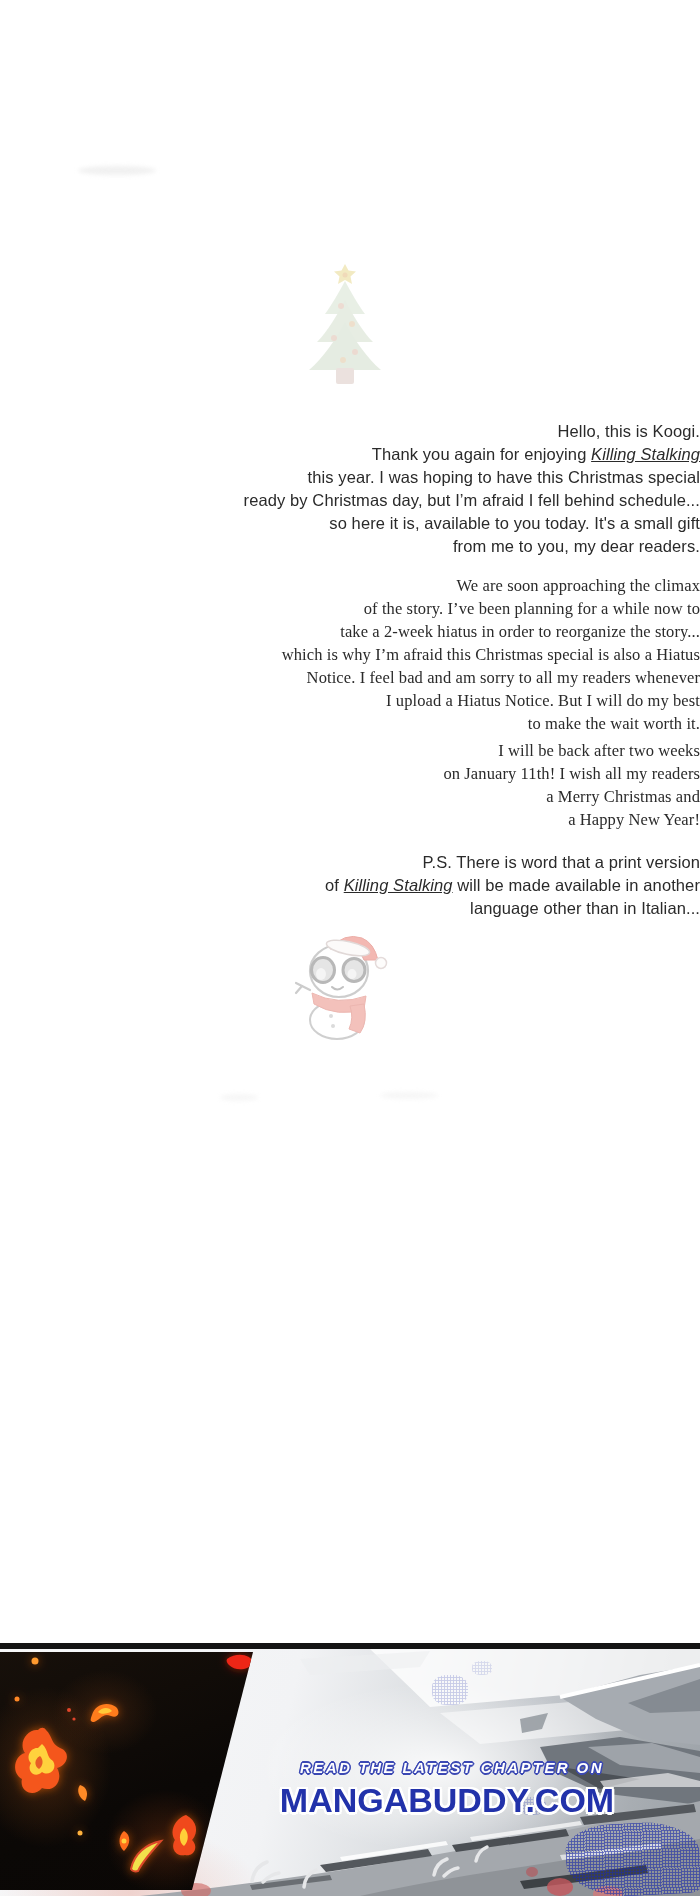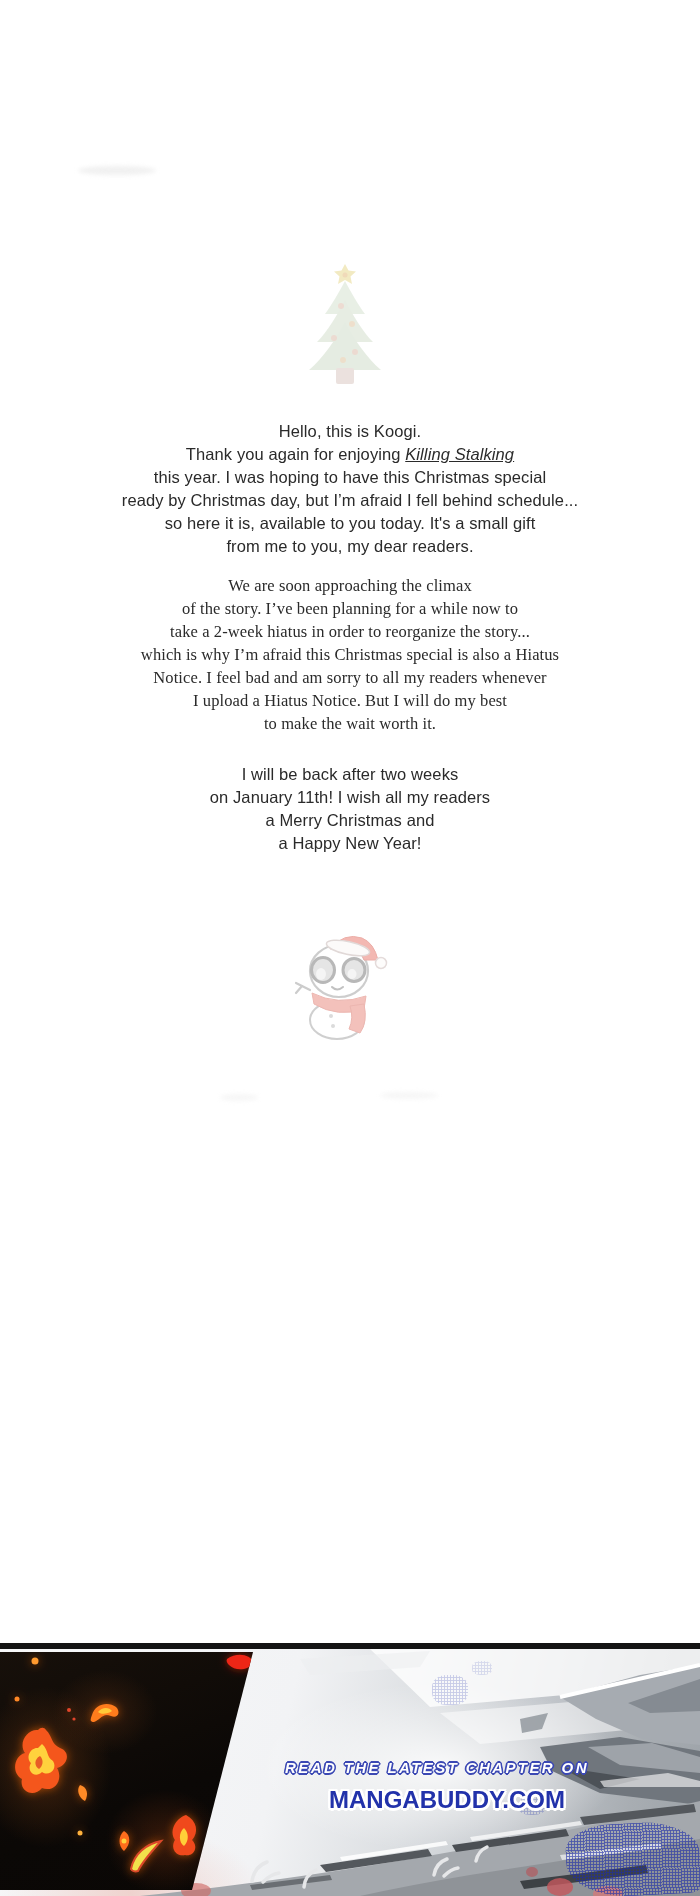--- a/index.html
+++ b/index.html
@@ -12,23 +12,23 @@
   .smudge.s-mid-l{left:220px;top:1094px;width:38px;height:7px;opacity:.45;}
   .smudge.s-mid-r{left:380px;top:1092px;width:58px;height:7px;opacity:.45;}
 
   
   .tree-svg{position:absolute;left:297px;top:260px;opacity:.5;}
   .snowman-svg{position:absolute;left:288px;top:930px;opacity:.62;}
 
   
   .letter{position:absolute;left:0;top:420px;width:700px;text-align:center;
           font-size:16.5px;line-height:23px;color:#2a2a2a;letter-spacing:.1px;}
-  .letter p{margin:0;}
+  .letter p{margin:0;text-align:right;}
   .letter p:nth-of-type(2){margin-top:16px;font-family:Liberation Serif, serif;}
-  .letter p:nth-of-type(3){margin-top:28px;}
+  .letter p:nth-of-type(3){margin-top:4px;font-family:Liberation Serif, serif;}
   .letter p:nth-of-type(4){margin-top:20px;}
   .letter em{font-style:italic;text-decoration:underline;}
 
   
   .footer{position:absolute;left:0;top:1641px;width:700px;height:255px;cursor:pointer;}
   .footer-border{position:absolute;left:0;top:2px;width:700px;height:6px;background:#141414;}
   .footer-art{position:absolute;left:0;top:8px;width:700px;height:247px;overflow:hidden;
       background:
         radial-gradient(260px 120px at 440px 118px, rgba(255,255,255,.85), rgba(255,255,255,0) 70%),
         radial-gradient(190px 95px at 130px 244px, rgba(238,204,198,.85), rgba(238,204,198,0) 70%),
@@ -45,27 +45,27 @@
   .d4{left:518px;top:148px;width:28px;height:18px;opacity:.28;border-radius:45%;}
 
   .fire-quad{position:absolute;left:0;top:3px;width:253px;height:238px;
       clip-path:polygon(0 0,100% 0,75.9% 100%,0 100%);
       background:
         radial-gradient(95px 115px at 45px 115px, rgba(125,62,18,.45), rgba(125,62,18,0) 70%),
         radial-gradient(75px 60px at 105px 60px, rgba(110,55,20,.35), rgba(110,55,20,0) 70%),
         radial-gradient(85px 75px at 165px 190px, rgba(120,50,16,.42), rgba(120,50,16,0) 70%),
         linear-gradient(160deg,#17100a 0%,#0b0806 60%,#0a0705 100%);}
 
-  .promo{position:absolute;left:437px;top:111px;transform:translateX(-50%);
+  .promo{position:absolute;left:452px;top:111px;transform:translateX(-50%);
       white-space:nowrap;font-style:italic;font-weight:700;font-size:15px;line-height:15px;
       letter-spacing:2.4px;color:#ffffff;
       text-shadow:-1px -1px 0 #3c49b4,1px -1px 0 #3c49b4,-1px 1px 0 #3c49b4,1px 1px 0 #3c49b4,
                   -1.6px 0 0 #3c49b4,1.6px 0 0 #3c49b4,0 -1.6px 0 #3c49b4,0 1.6px 0 #3c49b4;}
   .site{position:absolute;left:447px;top:131px;transform:translateX(-50%);
-      white-space:nowrap;font-weight:700;font-size:24px;line-height:40px;letter-spacing:0;
+      white-space:nowrap;font-weight:700;font-size:34px;line-height:40px;letter-spacing:0;
       color:#2232aa;
       text-shadow:-2px -2px 0 #ffffff,2px -2px 0 #ffffff,-2px 2px 0 #ffffff,2px 2px 0 #ffffff,
                   -2.5px 0 0 #ffffff,2.5px 0 0 #ffffff,0 -2.5px 0 #ffffff,0 2.5px 0 #ffffff;}
 </style>
 </head>
 <body>
 
 <div class="page">
 
   <div class="smudge s-top"></div>
@@ -83,20 +83,21 @@
       <circle cx="37" cy="78" r="3" fill="#e2a08e"></circle>
       <circle cx="58" cy="92" r="3" fill="#e4a18f"></circle>
       <circle cx="46" cy="100" r="3" fill="#e8b07c"></circle>
     </g>
   </svg>
 
   <div class="letter">
       <p>Hello, this is Koogi.<br>Thank you again for enjoying <em>Killing Stalking</em><br>this year. I was hoping to have this Christmas special<br>ready by Christmas day, but I’m afraid I fell behind schedule...<br>so here it is, available to you today. It's a small gift<br>from me to you, my dear readers.</p>
       <p>We are soon approaching the climax<br>of the story. I’ve been planning for a while now to<br>take a 2-week hiatus in order to reorganize the story...<br>which is why I’m afraid this Christmas special is also a Hiatus<br>Notice. I feel bad and am sorry to all my readers whenever<br>I upload a Hiatus Notice. But I will do my best<br>to make the wait worth it.</p>
       <p>I will be back after two weeks<br>on January 11th! I wish all my readers<br>a Merry Christmas and<br>a Happy New Year!</p>
+      <p>P.S. There is word that a print version<br>of <em>Killing Stalking</em> will be made available in another<br>language other than in Italian...</p>
     </div>
 
   <svg class="snowman-svg" width="104" height="112" viewBox="0 0 104 112">
     <g stroke="#adadad" stroke-width="2.2" stroke-linecap="round">
       <path d="M22 60 L8 53" fill="none"></path>
       <path d="M14 56 L8 63" fill="none"></path>
     </g>
     <ellipse cx="49" cy="90" rx="27" ry="19" fill="#ffffff" stroke="#b3b3b3" stroke-width="2"></ellipse>
     <circle cx="43" cy="86" r="2" fill="#c6c6c6"></circle>
     <circle cx="45" cy="96" r="2" fill="#c6c6c6"></circle>

